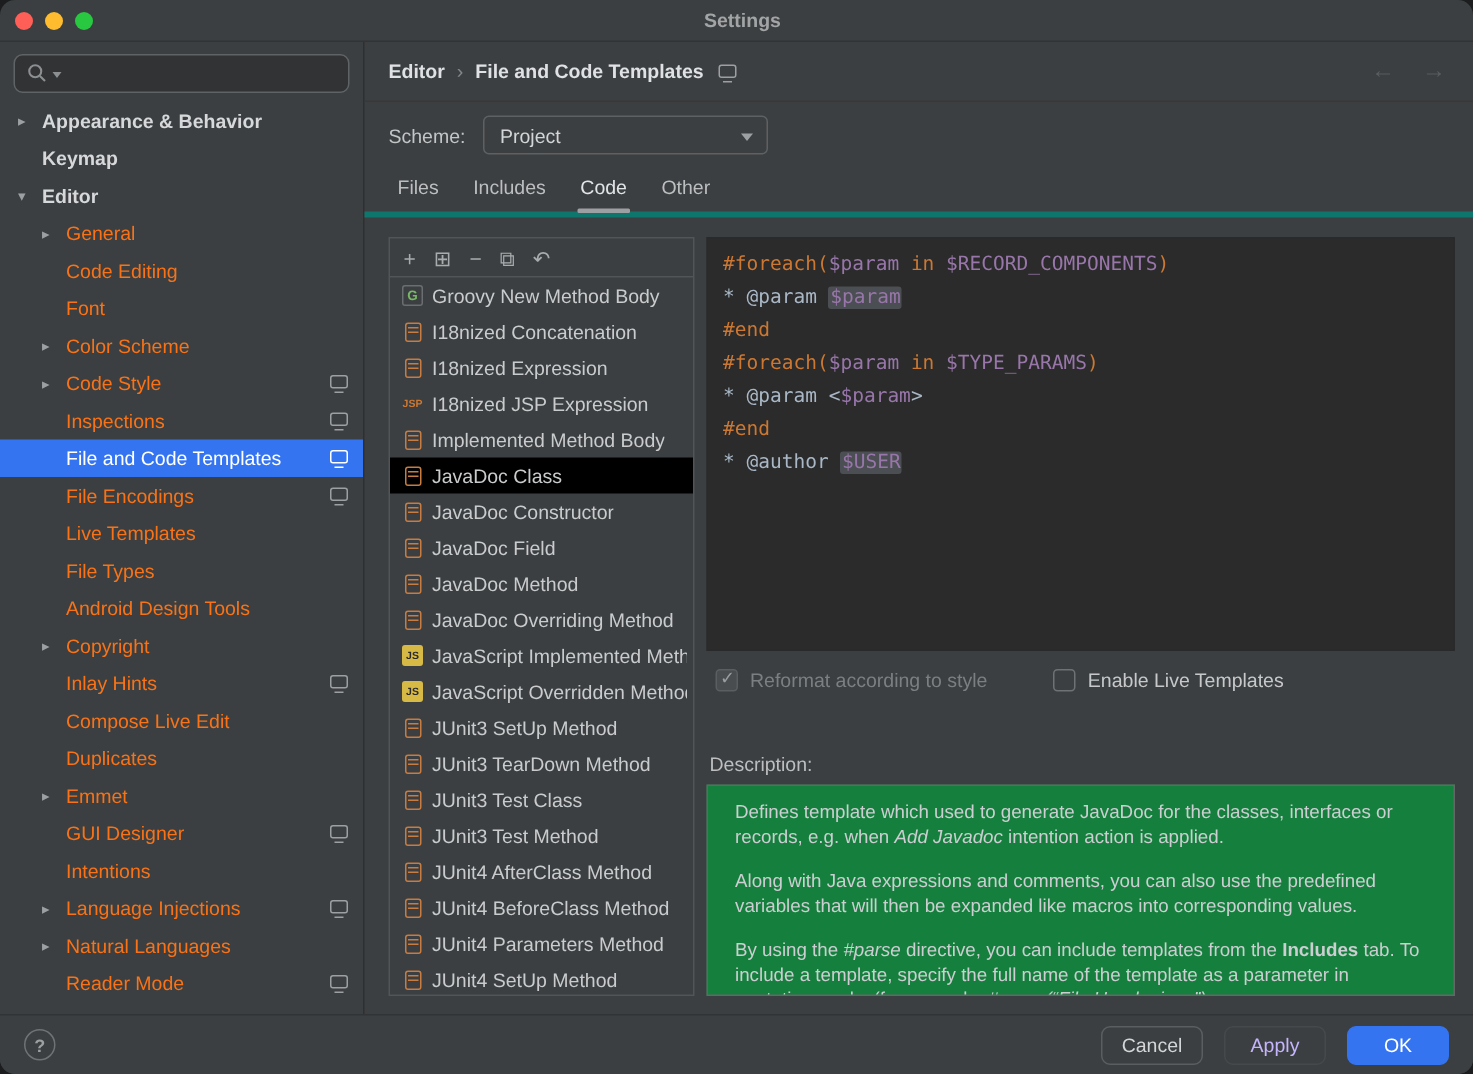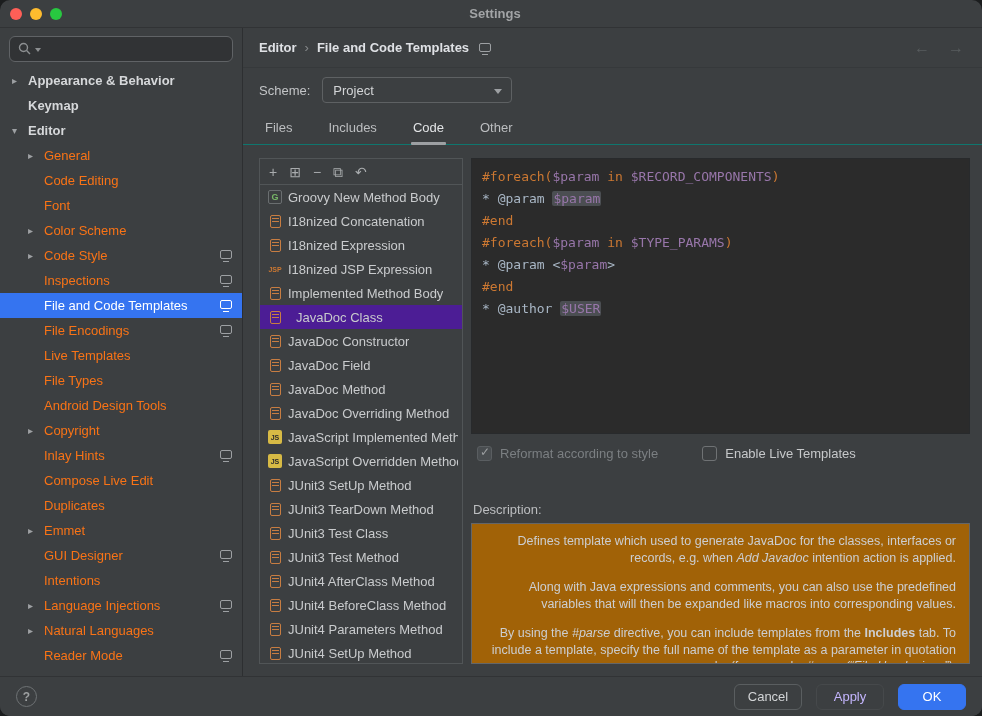--- a/index.html
+++ b/index.html
@@ -41,32 +41,32 @@
   .crumb{font-weight:700;color:#dfe1e5;}
   .crumb-sep{color:#85888a;margin:0 8px;}
   .crumb-badge{margin-left:10px;margin-top:0;}
   .nav-arrows{margin-left:auto;display:flex;gap:18px;}
   .nav-arrow{color:#595d5f;font-size:16px;line-height:16px;}
   .scheme-row{height:44px;display:flex;align-items:center;padding:0 16px;}
   .scheme-label{color:#c3c5c7;margin-right:12px;}
   .select{width:190px;height:26px;background:#3c3f41;border:1px solid #5e6163;border-radius:4px;
     display:flex;align-items:center;padding:0 10px;color:#d3d5d7;position:relative;cursor:default;}
   .select-caret{position:absolute;right:9px;top:11px;width:0;height:0;border-left:4px solid transparent;border-right:4px solid transparent;border-top:5px solid #9da0a3;}
-  .tabs-row{height:33px;display:flex;align-items:flex-end;padding:0 20px;border-bottom:1px solid #0f766e;gap:32px;}
+  .tabs-row{height:33px;display:flex;align-items:flex-end;padding:0 20px;border-bottom:4px solid #0f766e;gap:19px;}
   .tab{position:relative;padding:0 2px 9px 2px;color:#bcbec0;cursor:default;}
   .tab.active{color:#e2e4e6;}
   .tab.active::after{content:'';position:absolute;left:0;right:0;bottom:-1px;height:3px;background:#9da0a3;border-radius:1px;}
   
   .work-area{position:absolute;top:130px;left:16px;right:12px;bottom:12px;display:flex;}
   .list-panel{width:204px;flex:none;display:flex;flex-direction:column;border:1px solid #515557;background:#3c3f41;}
   .list-toolbar{height:26px;flex:none;display:flex;align-items:center;gap:12px;padding:0 9px;border-bottom:1px solid #515557;}
   .tb-icon{color:#a9acae;font-size:14px;line-height:14px;cursor:default;}
   .tpl-list{flex:1;overflow:hidden;}
   .tpl-row{display:flex;align-items:center;height:24px;padding:0 4px 0 8px;white-space:nowrap;overflow:hidden;}
-  .tpl-row.selected{background:#4c1d95;gap:8px;}
+  .tpl-row.selected{background:#000000;}
   .tpl-label{color:#c9cbcd;overflow:hidden;}
   .tpl-icon{width:14px;height:14px;flex:none;margin-right:6px;display:flex;align-items:center;justify-content:center;font-family:"Liberation Sans",sans-serif;}
   .tpl-icon.template{width:11px;height:13px;margin-left:2px;margin-right:7px;border:1.5px solid #c77d42;border-radius:2px;position:relative;}
   .tpl-icon.template::after{content:'';position:absolute;left:1px;right:1px;top:2px;height:1px;background:#c77d42;box-shadow:0 3px 0 #c77d42;}
   .tpl-icon.groovy{border:1px solid #6a6e70;border-radius:2px;color:#77b767;font-size:9px;font-weight:700;}
   .tpl-icon.jsp{color:#cc7832;font-size:7px;font-weight:700;letter-spacing:0;}
   .tpl-icon.js{background:#d7ba45;border-radius:2px;color:#2b2b2b;font-size:7px;font-weight:700;}
   
   .right-col{flex:1;margin-left:8px;display:flex;flex-direction:column;min-width:0;}
   .code-editor{height:276px;flex:none;background:var(--editor-background,#2b2b2b);padding:7px 10px;
@@ -76,22 +76,22 @@
   .c-pl{color:var(--code-plain,#a9b7c6);}
   .hl{background:#4b4e52;border-radius:2px;padding:0 1px;}
   .option-row{height:36px;flex:none;display:flex;align-items:flex-start;gap:44px;padding:12px 6px;}
   .checkbox{display:flex;align-items:center;gap:8px;cursor:default;}
   .cb-box{width:15px;height:15px;border-radius:3px;border:1px solid #6f7274;background:transparent;position:relative;flex:none;}
   .checkbox.disabled .cb-box{background:#494d50;border-color:#5a5e61;}
   .checkbox.disabled .cb-box::after{content:'✓';position:absolute;left:2px;top:-2px;font-size:12px;color:#9b9ea0;}
   .checkbox.disabled .cb-label{color:#7b7f82;}
   .cb-label{color:#c6c8ca;}
   .desc-label{flex:none;padding:0 0 6px 2px;color:#bcbec0;margin-top:32px;}
-  .desc-box{flex:1;border:1px solid #646668;background:#a16207;padding:9px 13px;overflow:hidden;
-    font-size:12.5px;line-height:16.5px;color:#ccced1;text-align:right;}
+  .desc-box{flex:1;border:1px solid #646668;background:#15803d;padding:9px 18px;overflow:hidden;
+    font-size:12.5px;line-height:16.5px;color:#ccced1;}
   .desc-p{margin:0 0 13px 0;}
   .desc-p:last-child{margin-bottom:0;}
   .it{font-style:italic;}
   .bd{font-weight:700;}
   
   .footer{position:absolute;left:0;right:0;bottom:0;height:40px;border-top:1px solid #313335;
     display:flex;align-items:center;padding:0 16px;background:#3c3f41;}
   .help-circle{width:21px;height:21px;border-radius:50%;border:1.5px solid #6f7375;color:#9da0a1;
     display:flex;align-items:center;justify-content:center;font-weight:700;font-size:12px;}
   .footer-buttons{margin-left:auto;display:flex;gap:14px;}

